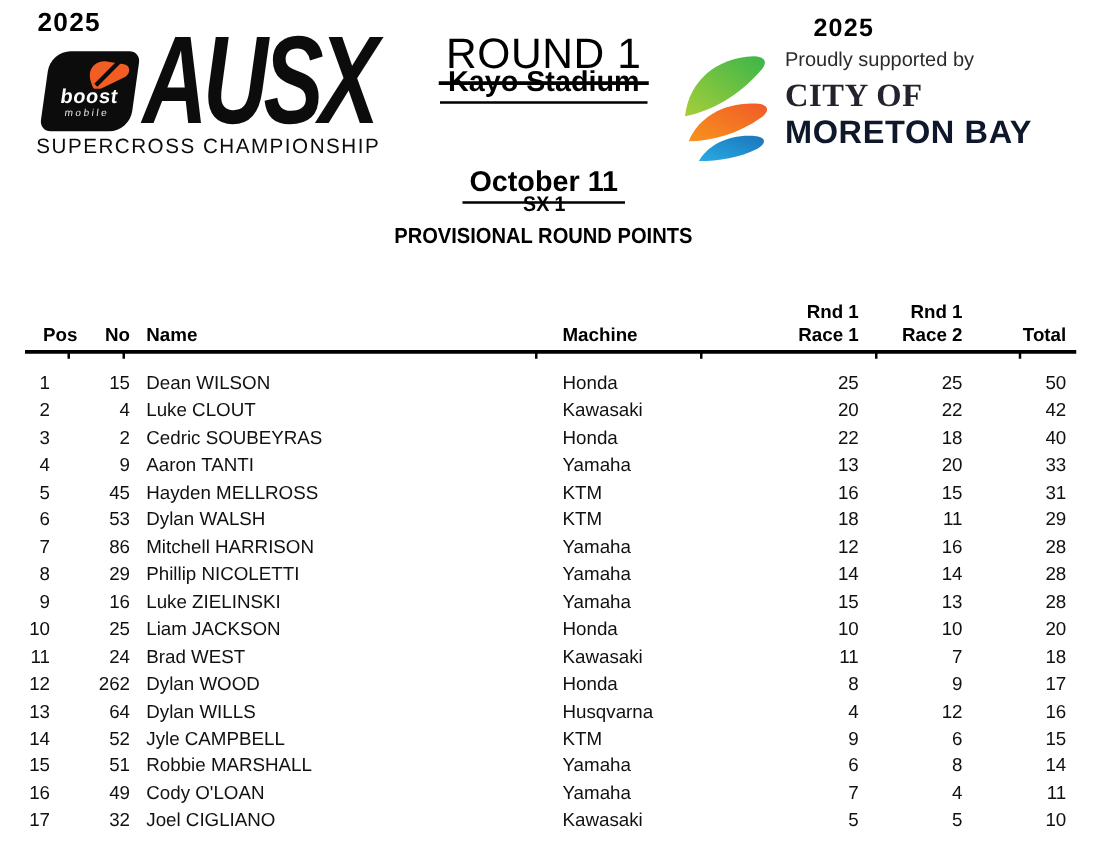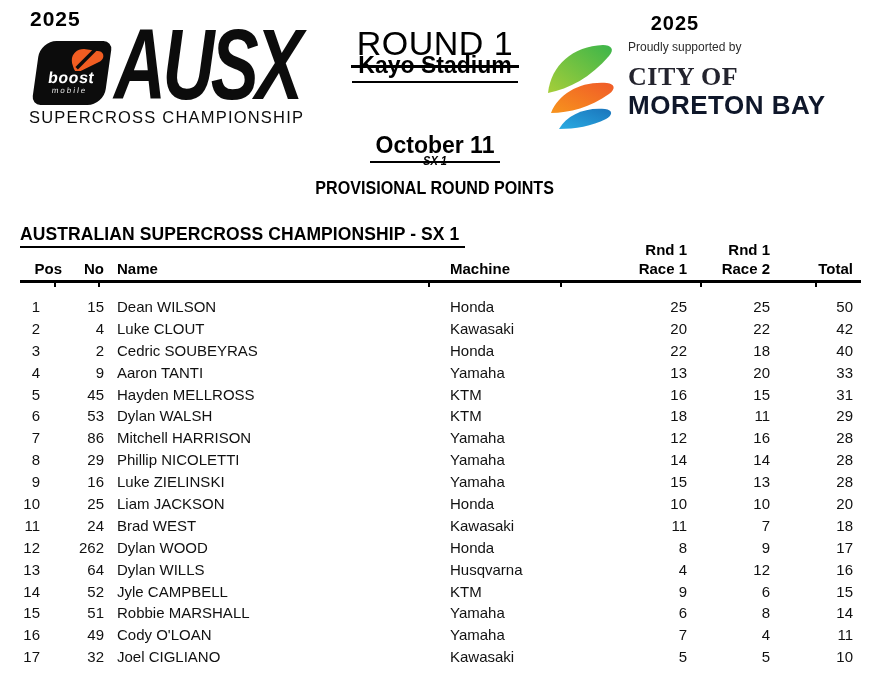--- a/index.html
+++ b/index.html
@@ -22,29 +22,29 @@
                     letter-spacing:1.2px; color:#0c0c0c; }
 
   
   .center-block { position:absolute; left:295px; top:0; width:280px; height:210px; text-align:center; }
   .center-block .line { position:absolute; left:0; right:0; }
   .u { display:inline-block; border-bottom:3px solid #000; padding:0 6px 2px 6px; }
   .round-title { top:24px; font-size:34px; font-weight:normal; letter-spacing:0.5px; }
   .venue-line { top:52px; font-size:23px; font-weight:bold; }
   .location-line { top:84px; font-size:23px; font-weight:bold; }
   .date-line { top:132px; font-size:23px; font-weight:bold; }
-  .class-line { top:154px; font-size:12px; font-weight:bold;font-style:italic; }
+  .class-line { top:154px; font-size:17px; font-weight:bold; }
   .points-line { top:178px; font-size:17.5px; font-weight:bold; }
   .condensed { display:inline-block; transform:scaleX(0.92); transform-origin:center; white-space:nowrap; }
 
   
   .year-right { position:absolute; left:640px; top:12px; width:70px; text-align:center;
                 font-size:20px; font-weight:bold; letter-spacing:1px; }
   .moreton-logo { position:absolute; left:545px; top:41px; width:80px; height:88px; }
-  .supported-by { position:absolute; left:628px; top:40px; width:220px; font-size:12px;
+  .supported-by { position:absolute; left:628px; top:40px; width:220px; font-size:16px;
                   font-weight:500; color:#2b2b2b; }
   .city-line1 { position:absolute; left:628px; top:62px; font-size:26px; font-weight:800;
                 color:#23232d; letter-spacing:0.5px;font-family:Liberation Serif, serif; }
   .city-line2 { position:absolute; left:628px; top:90px; font-size:26px; font-weight:800;
                 color:#0f172a; letter-spacing:0.5px; }
 
   
   .section-title { position:absolute; left:20px; top:224px; font-size:17.5px; font-weight:bold;
                    border-bottom:2.5px solid #000; padding:0 6px 1px 0; letter-spacing:0.1px; }
   .thead { position:absolute; left:20px; top:240px; width:833px; display:grid;
@@ -113,21 +113,20 @@
       </linearGradient>
     </defs>
     <path d="M3,52 C6,24 28,5 58,4 C66,4 70,8 64,15 C46,36 24,48 3,52 Z" fill="url(#gGreen)"></path>
     <path d="M6,72 C14,52 36,40 62,42 C70,43 71,48 64,53 C46,66 24,72 6,72 Z" fill="url(#gOrange)"></path>
     <path d="M14,88 C22,74 40,66 60,68 C68,69 68,74 61,78 C47,85 30,88 14,88 Z" fill="url(#gBlue)"></path>
   </svg>
   <div class="supported-by">Proudly supported by</div>
   <div class="city-line1">CITY OF</div>
   <div class="city-line2">MORETON BAY</div>
 
-  <div class="section-title">AUSTRALIAN SUPERCROSS CHAMPIONSHIP - SX 1</div>
 
   <div class="thead">
     <div class="c-pos">Pos</div>
     <div class="c-no">No</div>
     <div class="c-name">Name</div>
     <div class="c-machine">Machine</div>
     <div class="c-race1">
       <div>Rnd 1</div>
       <div>Race 1</div>
     </div>

